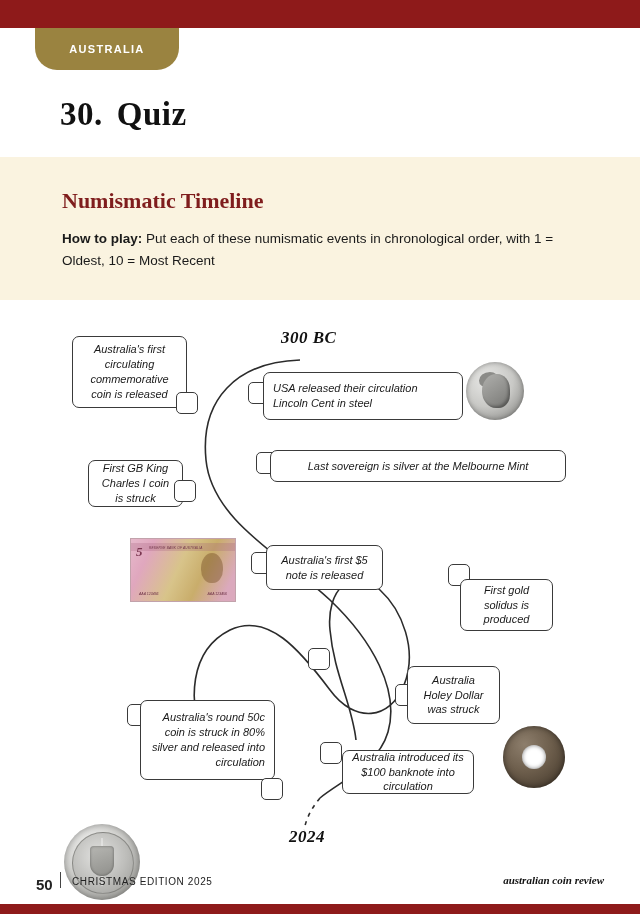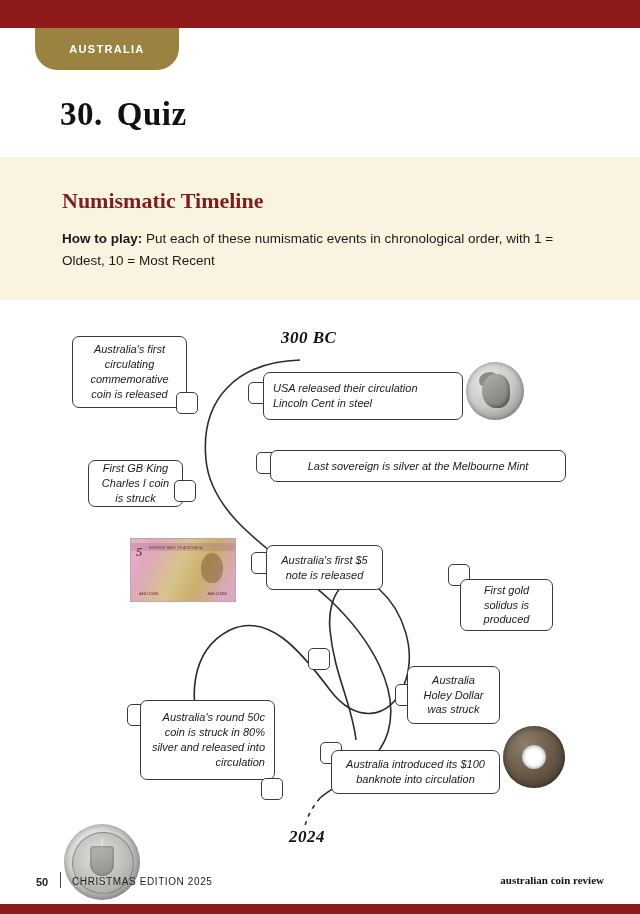--- a/index.html
+++ b/index.html
@@ -254,40 +254,41 @@
     left: 60px;
     top: 872px;
     width: 1px;
     height: 16px;
     background: #444444;
   }
   .footer-page {
     position: absolute;
     left: 36px;
     top: 876px;
-    font-size: 11px;
+    font-size: 15px;
     color: #222222;
     font-weight: bold;
   }
   .footer-edition {
     position: absolute;
     left: 72px;
     top: 876px;
     font-size: 10px;
     letter-spacing: 0.6px;
     color: #222222;
   }
   .footer-brand {
     position: absolute;
     right: 36px;
     top: 874px;
     font-family: "Liberation Serif", serif;
     font-weight: bold;
     font-size: 11px;
     color: #111111;
+    font-style: italic;
   }
   .bottom-bar {
     position: absolute;
     left: 0; top: 904px;
     width: 640px; height: 10px;
     background: #8e1a1a;
   }
 </style>
 </head>
 <body>
@@ -380,21 +381,21 @@
       <div class="crest"></div>
     </div>
 
     <div class="numbox" style="left:127px; top:404px;"></div>
     <div class="event right" style="left:140px; top:400px; width:135px; height:80px;">
       <span>Australia's round 50c coin is struck in 80% silver and released into circulation</span>
     </div>
     <div class="numbox" style="left:261px; top:478px;"></div>
 
     <div class="numbox" style="left:320px; top:442px;"></div>
-    <div class="event center" style="left:331px; top:450px; width:169px; height:44px;">
+    <div class="event center" style="left:342px; top:450px; width:132px; height:44px;">
       <span>Australia introduced its $100 banknote into circulation</span>
     </div>
 
   </div>
 
   <div class="footer-page">50</div>
   <div class="footer-rule"></div>
   <div class="footer-edition">CHRISTMAS EDITION 2025</div>
   <div class="footer-brand">australian coin review</div>
 

